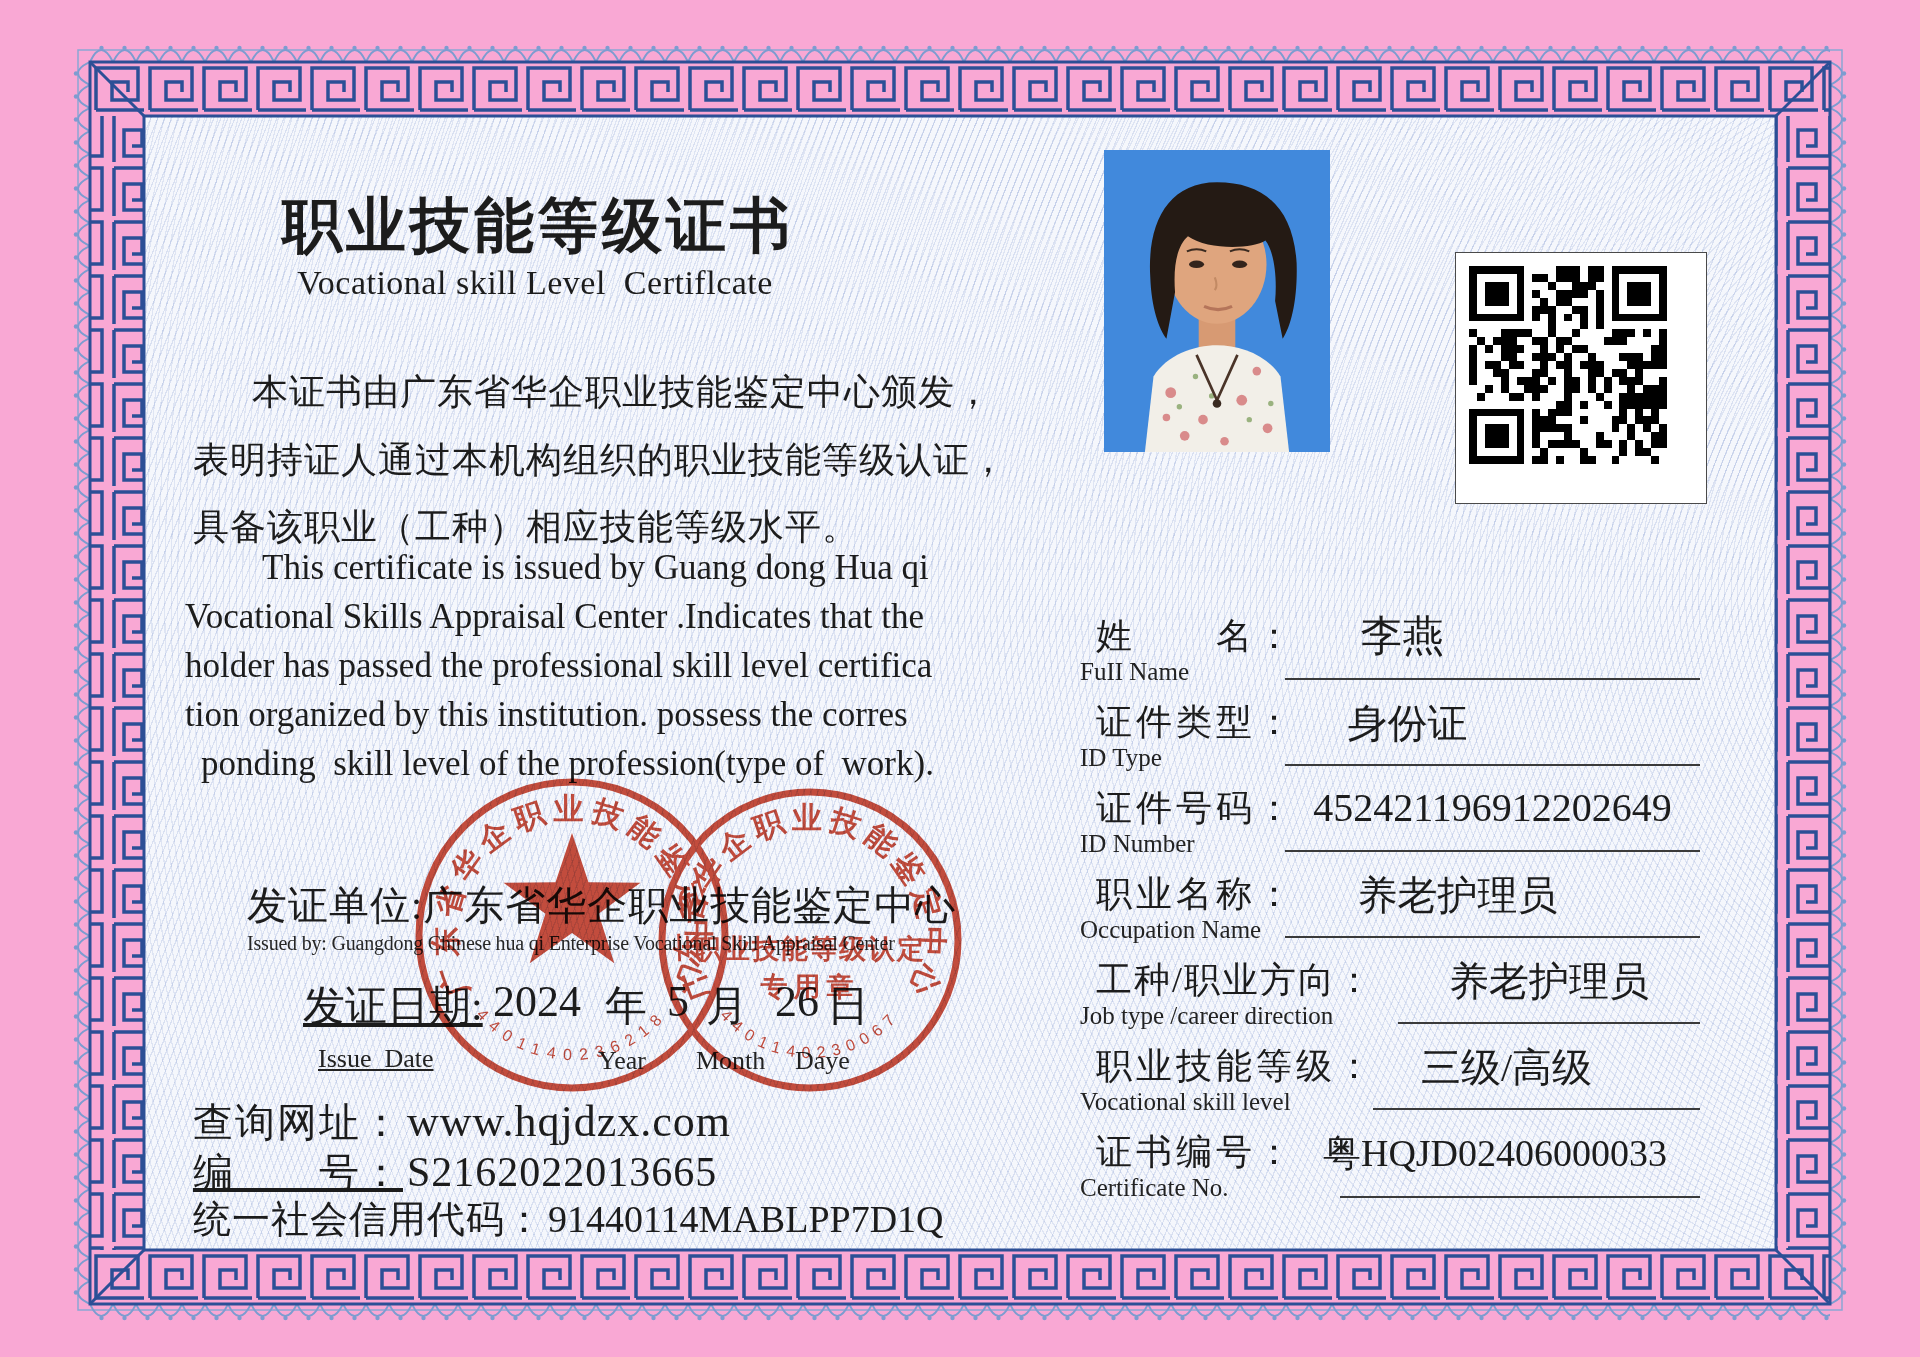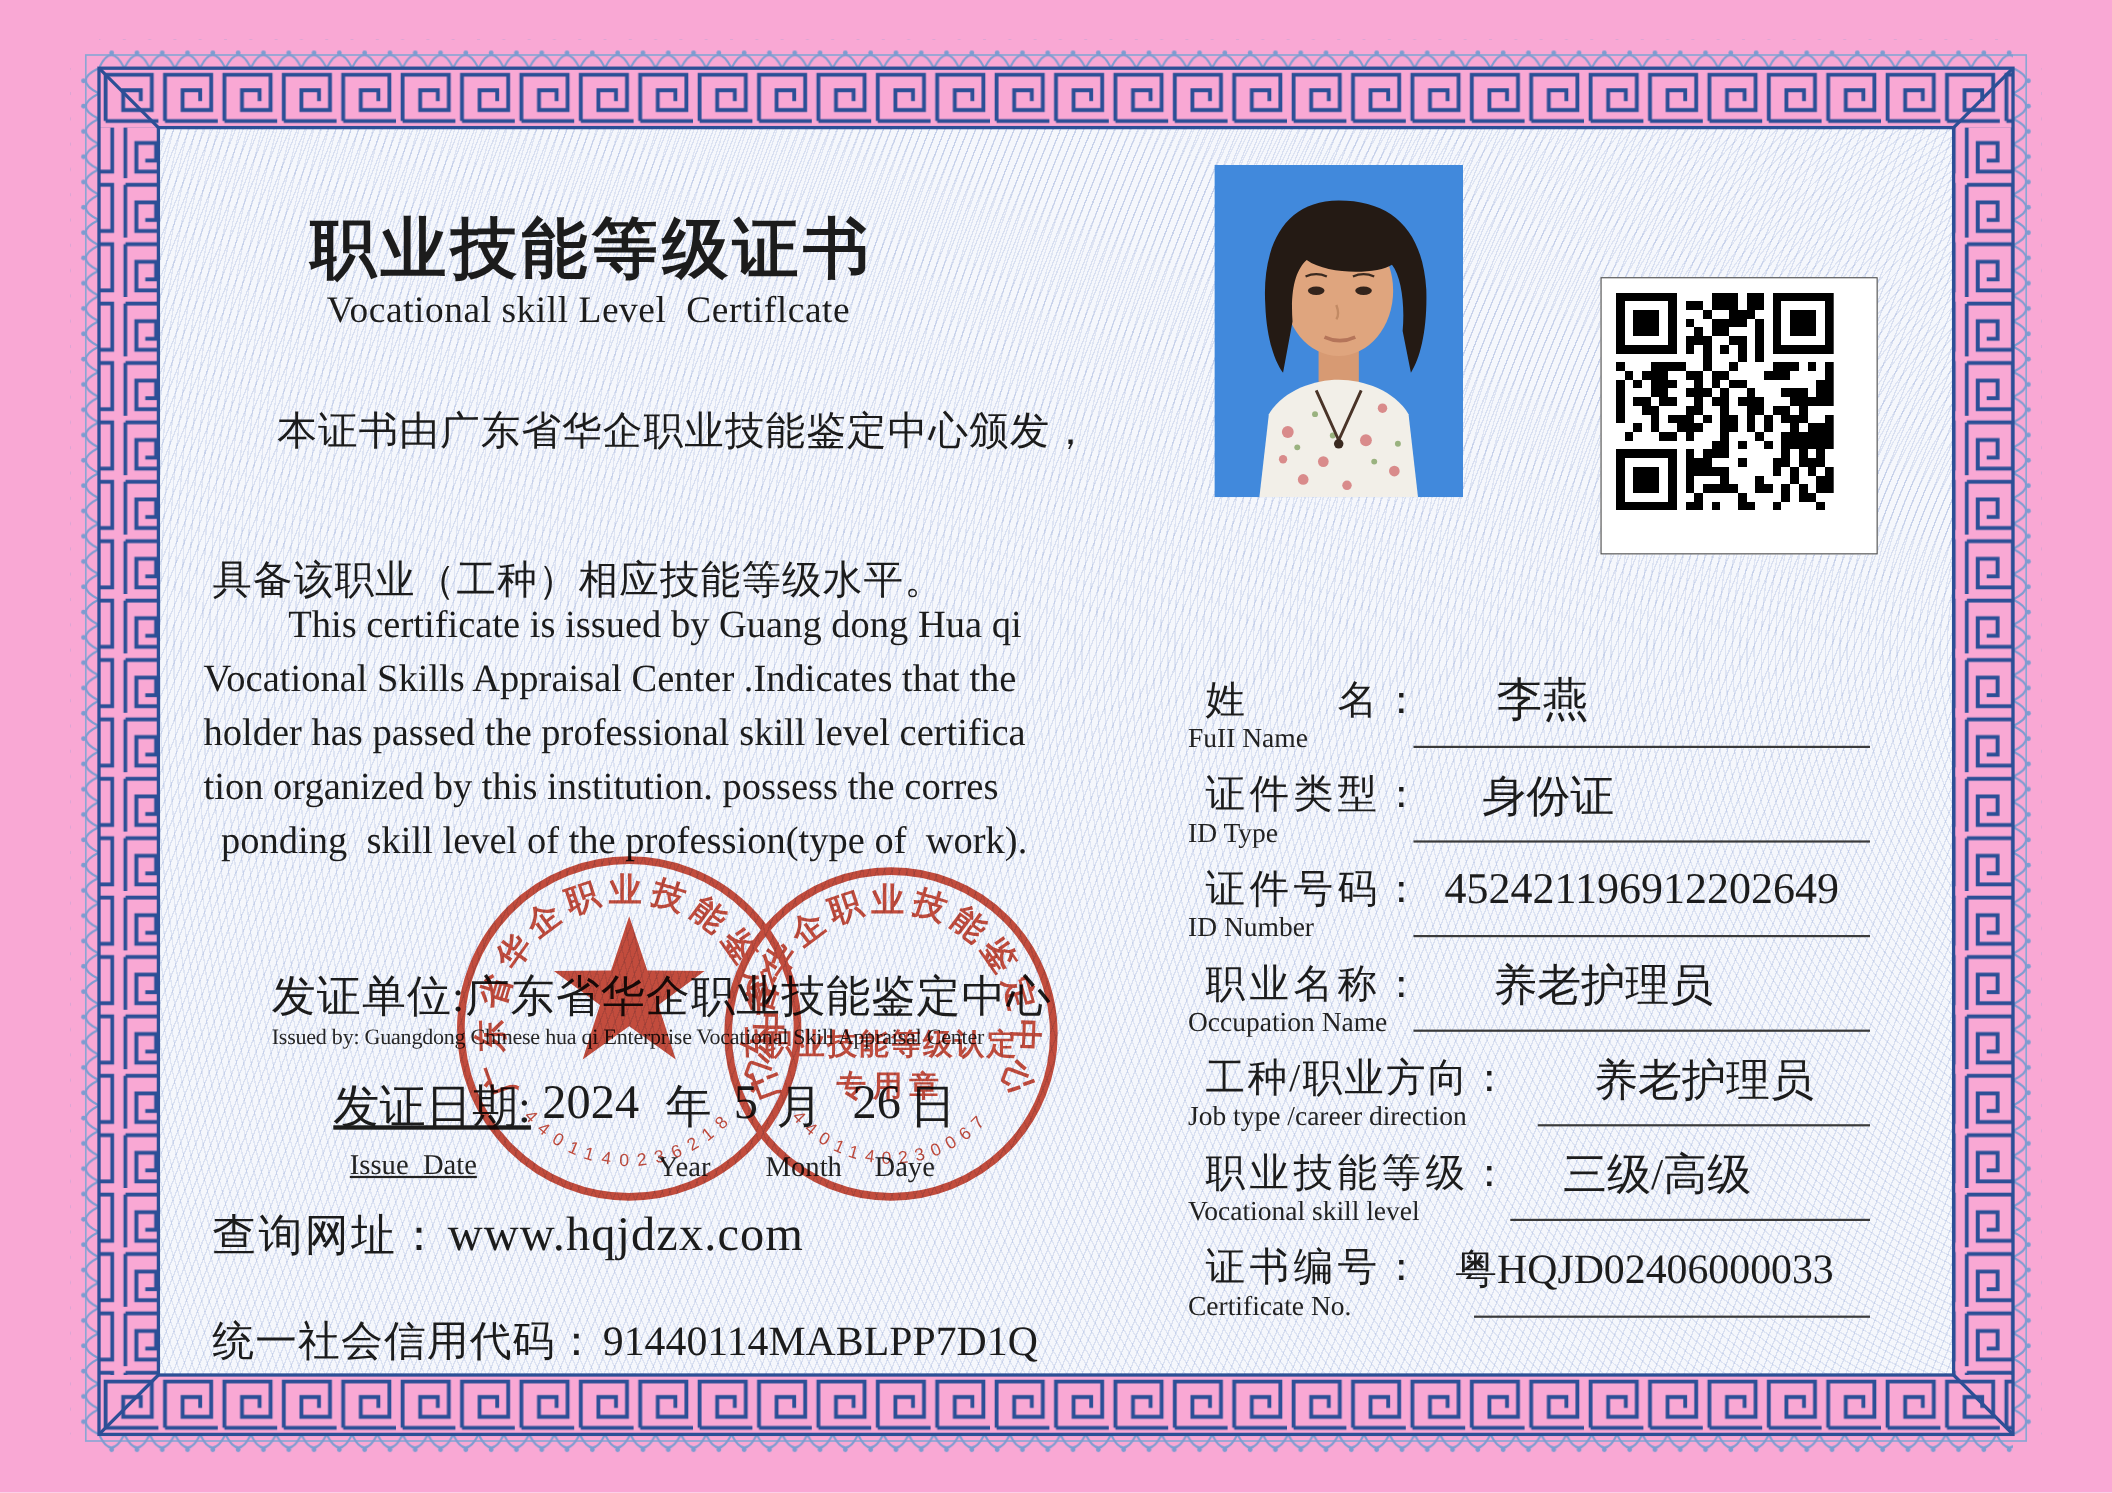--- a/index.html
+++ b/index.html
@@ -84,20 +84,21 @@
     <line x1="90" y1="62" x2="144" y2="116" stroke="#2c4f96" stroke-width="3"></line>
     <line x1="1830" y1="62" x2="1776" y2="116" stroke="#2c4f96" stroke-width="3"></line>
     <line x1="90" y1="1304" x2="144" y2="1250" stroke="#2c4f96" stroke-width="3"></line>
     <line x1="1830" y1="1304" x2="1776" y2="1250" stroke="#2c4f96" stroke-width="3"></line>
   </svg>
 
   <div class="abs cjk title-cn">职业技能等级证书</div>
   <div class="abs title-en">Vocational skill Level  Certiflcate</div>
 
   <div class="abs cjk pcn" style="left:252px;top:368px;">本证书由广东省华企职业技能鉴定中心颁发，</div>
+  <div class="abs cjk pcn" style="left:193px;top:436px;">表明持证人通过本机构组织的职业技能等级认证，</div>
   <div class="abs cjk pcn" style="left:193px;top:503px;">具备该职业（工种）相应技能等级水平。</div>
 
   <div class="abs pen" style="left:262px;top:548px;">This certificate is issued by Guang dong Hua qi</div>
   <div class="abs pen" style="left:185px;top:597px;">Vocational Skills Appraisal Center .Indicates that the</div>
   <div class="abs pen" style="left:185px;top:646px;">holder has passed the professional skill level certifica</div>
   <div class="abs pen" style="left:185px;top:695px;">tion organized by this institution. possess the corres</div>
   <div class="abs pen" style="left:201px;top:744px;">ponding  skill level of the profession(type of  work).</div>
 
   <div class="abs cjk issuer-cn"><span>发证单位:</span><span>广东省华企职业技能鉴定中心</span></div>
   <div class="abs issuer-en">Issued by: Guangdong Chinese hua qi Enterprise Vocational Skill Appraisal Center</div>
@@ -110,20 +111,24 @@
   <div class="abs dt-num" style="left:775px;top:976px;">26</div>
   <div class="abs cjk dt" style="left:827px;top:978px;">日</div>
   <div class="abs dt-sub pre" style="left:318px;top:1044px;">Issue  Date</div>
   <div class="abs dt-sub" style="left:598px;top:1046px;">Year</div>
   <div class="abs dt-sub" style="left:696px;top:1046px;">Month</div>
   <div class="abs dt-sub" style="left:795px;top:1046px;">Daye</div>
 
   <div class="abs" style="left:193px;top:1095px;">
     <span class="cjk q-label">查询网址：</span>
     <span class="q-value">www.hqjdzx.com</span>
+  </div>
+  <div class="abs" style="left:193px;top:1145px;">
+    <span class="cjk q-label pre">编　　号：</span>
+    <span class="q-value" style="font-size:42px;">S2162022013665</span>
   </div>
   <div class="abs" style="left:193px;top:1194px;">
     <span class="cjk" style="font-size:38px;letter-spacing:1px;">统一社会信用代码：</span>
     <span style="font-size:38px;">91440114MABLPP7D1Q</span>
   </div>
 
   <svg class="photo" viewBox="0 0 210 280" preserveAspectRatio="none">
     <rect x="0" y="0" width="210" height="280" fill="#4189dc"></rect>
     <rect x="88" y="145" width="34" height="40" fill="#d79a73"></rect>
     <path d="M38,280 L46,210 C58,190 84,181 105,181 C126,181 152,190 164,210 L172,280 Z" fill="#f2efe8"></path>

